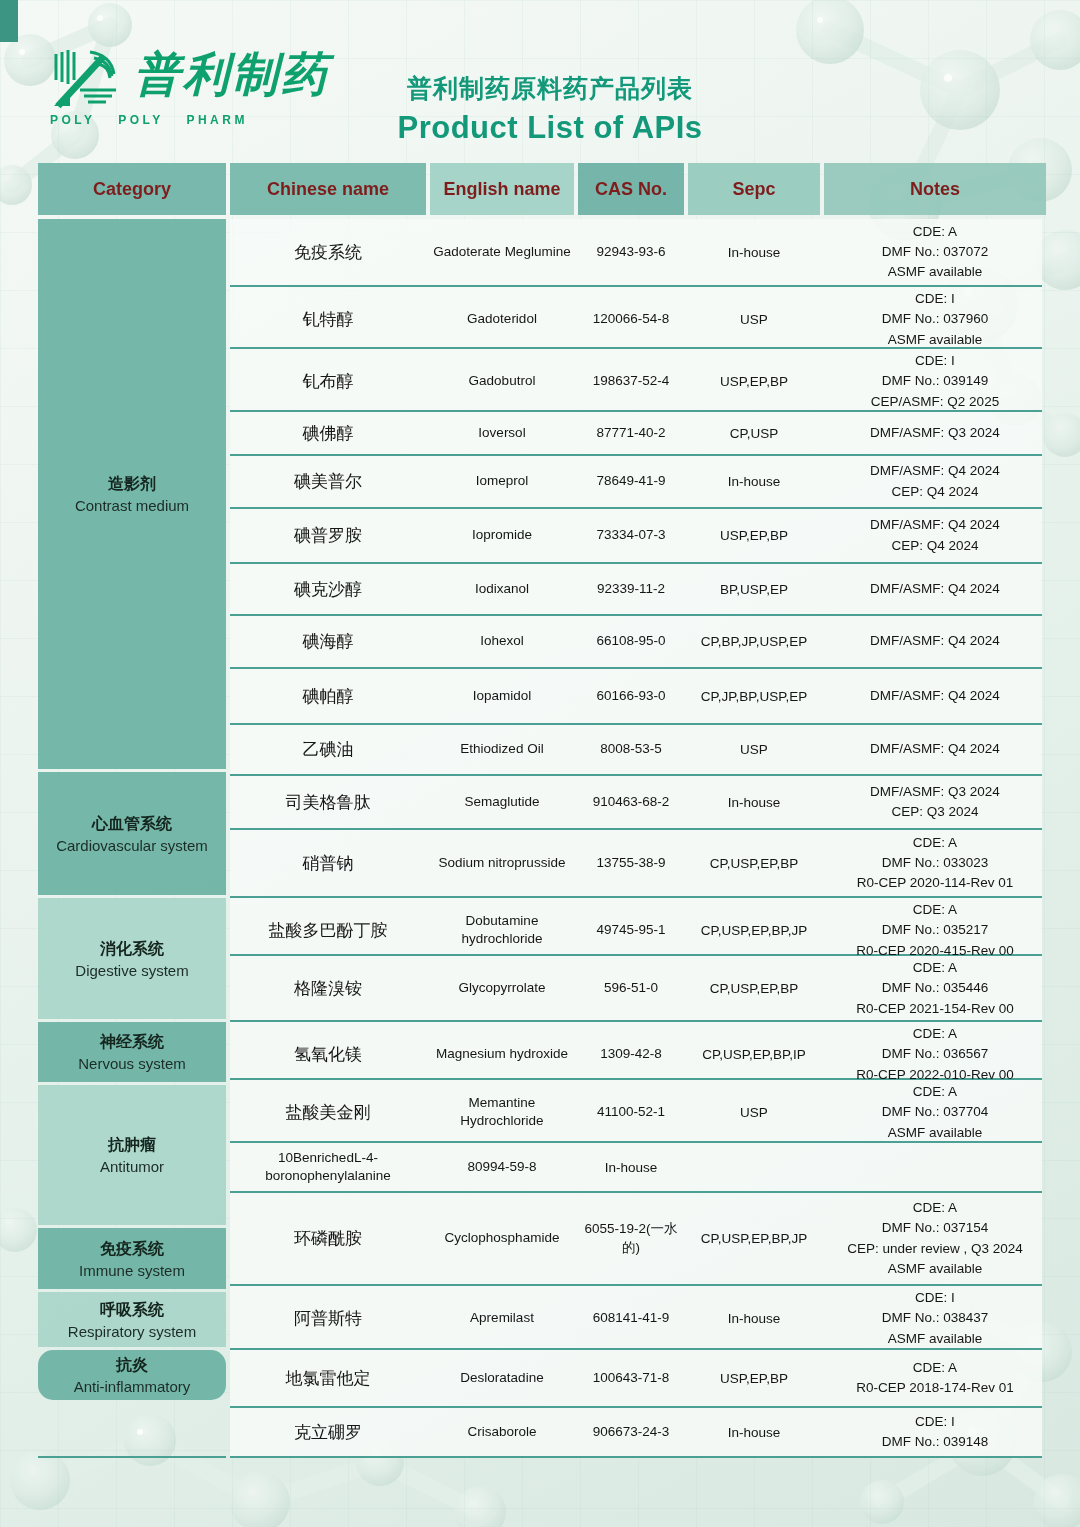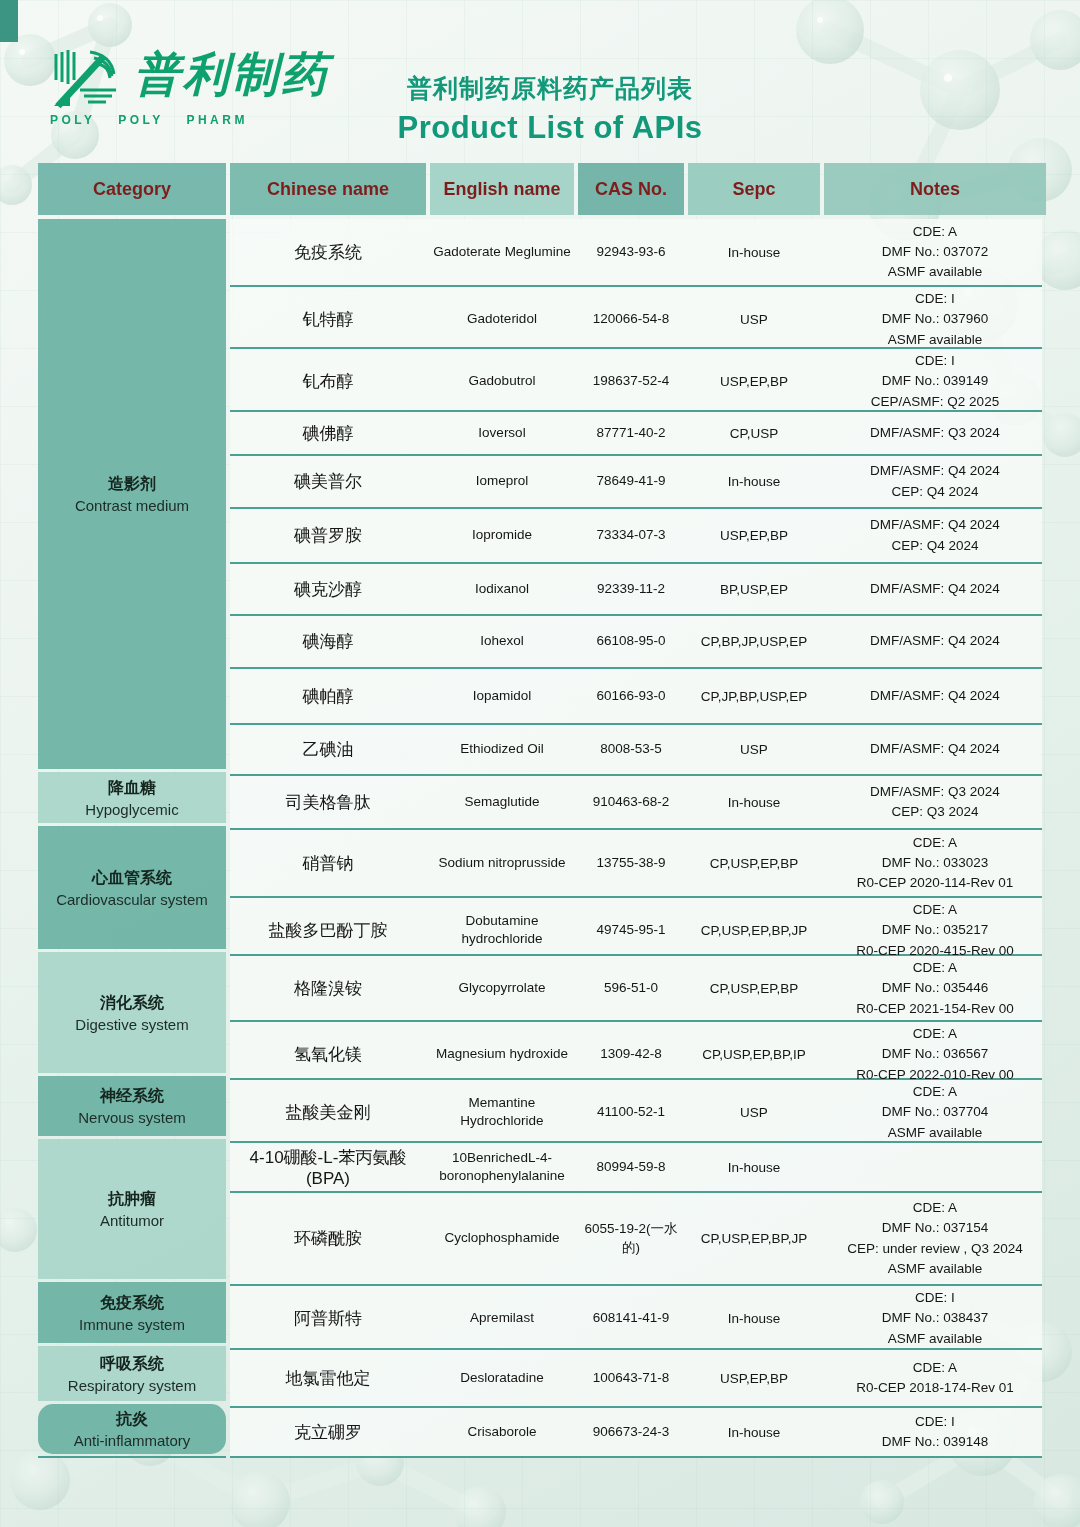--- a/index.html
+++ b/index.html
@@ -185,24 +185,20 @@
       <div class="th th3">CAS No.</div>
       <div class="th th4">Sepc</div>
       <div class="th th5">Notes</div>
     </div>
     <div class="tbody">
       <div class="cat-col">
           <div class="cat-cell dark" style="height: 550px;">
             <div class="cat-cn">造影剂</div>
             <div class="cat-en">Contrast medium</div>
           </div>
-          <div class="cat-cell light" style="height: 51px;">
-            <div class="cat-cn">降血糖</div>
-            <div class="cat-en">Hypoglycemic</div>
-          </div>
           <div class="cat-cell dark" style="height: 123px;">
             <div class="cat-cn">心血管系统</div>
             <div class="cat-en">Cardiovascular system</div>
           </div>
           <div class="cat-cell light" style="height: 121px;">
             <div class="cat-cn">消化系统</div>
             <div class="cat-en">Digestive system</div>
           </div>
           <div class="cat-cell dark" style="height: 60px;">
             <div class="cat-cn">神经系统</div>
@@ -383,22 +379,20 @@
             <div class="cell en">Memantine Hydrochloride</div>
             <div class="cell cas">41100-52-1</div>
             <div class="cell spec">USP</div>
             <div class="cell notes">
               <div class="note-line">CDE: A</div>
               <div class="note-line">DMF No.: 037704</div>
               <div class="note-line">ASMF available</div>
             </div>
           </div>
           <div class="row" style="height: 50px;">
-            <div class="cell cn">4-10硼酸-L-苯丙氨酸
-(BPA)</div>
             <div class="cell en">10BenrichedL-4-boronophenylalanine</div>
             <div class="cell cas">80994-59-8</div>
             <div class="cell spec">In-house</div>
             <div class="cell notes"></div>
           </div>
           <div class="row" style="height: 93px;">
             <div class="cell cn">环磷酰胺</div>
             <div class="cell en">Cyclophosphamide</div>
             <div class="cell cas">6055-19-2(一水的)</div>
             <div class="cell spec">CP,USP,EP,BP,JP</div>

